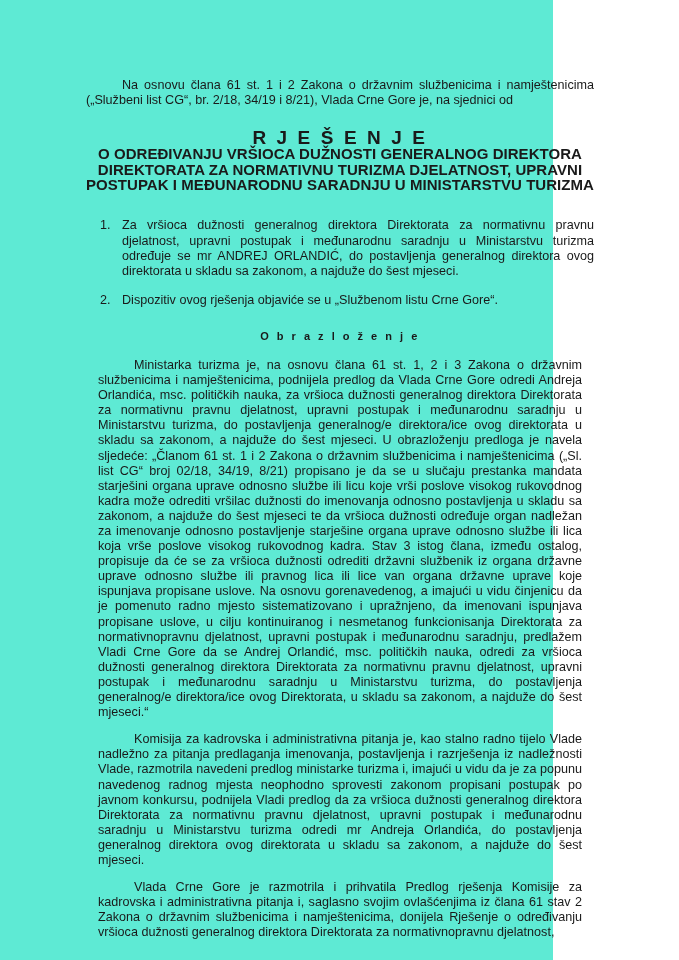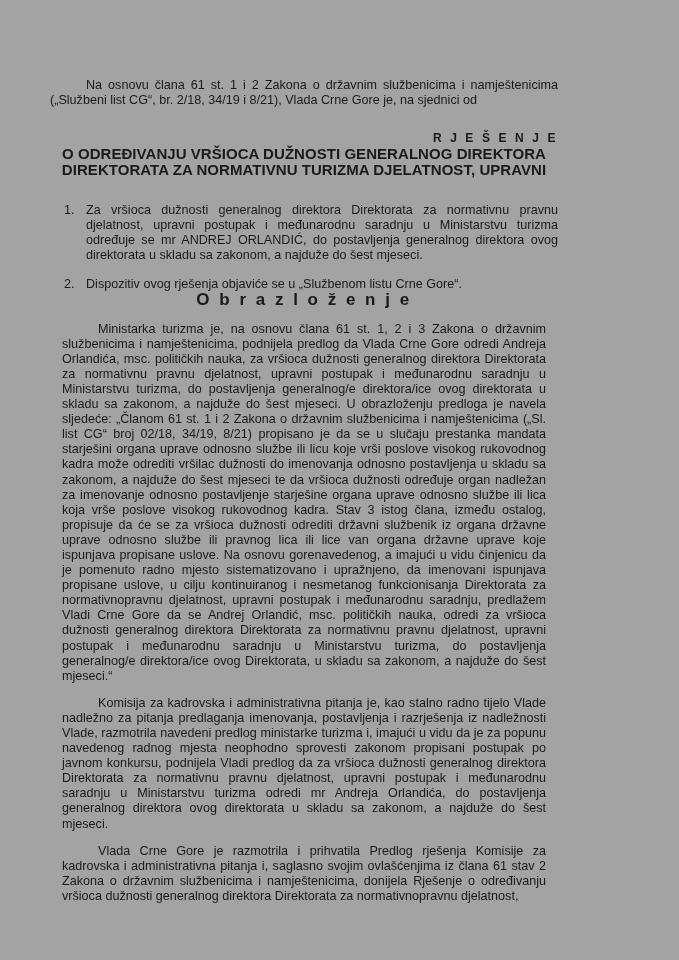--- a/index.html
+++ b/index.html
@@ -12,25 +12,25 @@
     width: 679px;
     height: 960px;
     overflow: hidden;
     font-family: "Liberation Sans", sans-serif;
     color: #1a1a1a;
     -webkit-font-smoothing: antialiased;
   }
 
   .page {
     position: relative;
-    width: 679px;
+    width: 553px;
     height: 960px;
-    background: #a3a3a3;
+    background: #5eead4;
     box-sizing: border-box;
-    padding: 78px 85px 0 50px;
+    padding: 78px 85px 0 86px;
   }
 
   .doc-body {
     width: 508px;
     font-size: 12.6px;
     line-height: 15.1px;
   }
 
   
   .intro {
@@ -54,23 +54,22 @@
   }
 
   
   .title-block {
     margin-top: 22px;
     text-align: center;
     font-weight: bold;
   }
   .title-main {
     letter-spacing: 2.6px;
-    font-size: 12px;
+    font-size: 19px;
     line-height: 16px;
-    text-align: right;
   }
   .title-sub {
     font-size: 15px;
     line-height: 15.4px;
     letter-spacing: 0.05px;
   }
 
   
   ol.decisions {
     margin: 26px 0 0 0;
@@ -83,24 +82,25 @@
     padding-left: 8px;
     margin-bottom: 0;
   }
   ol.decisions > li + li {
     margin-top: 14px;
   }
   b, strong { font-weight: normal; }
 
   
   .expl-heading {
+    margin-top: 21px;
     text-align: center;
     font-weight: bold;
     letter-spacing: 2.5px;
-    font-size: 17px;
+    font-size: 11px;
   }
   p.expl {
     margin: 12px;
     text-indent: 36px;
     text-align: justify;
     text-align-last: left;
   }
   p.expl-first {
     margin-top: 14px;
   }
@@ -110,20 +110,21 @@
 
 <div class="page">
   <div class="doc-body">
 
     <p class="intro"><span>Na osnovu člana 61 st. 1 i 2 Zakona o državnim službenicima i namještenicima („Službeni list CG“, br. 2/18, 34/19 i 8/21), Vlada Crne Gore je, na sjednici od</span></p>
 
     <div class="title-block">
       <div class="title-main">R J E Š E N J E</div>
       <div class="title-sub">O ODREĐIVANJU VRŠIOCA DUŽNOSTI GENERALNOG DIREKTORA</div>
       <div class="title-sub">DIREKTORATA ZA NORMATIVNU TURIZMA DJELATNOST, UPRAVNI</div>
+      <div class="title-sub">POSTUPAK I MEĐUNARODNU SARADNJU U MINISTARSTVU TURIZMA</div>
     </div>
 
     <ol class="decisions">
       <li><span>Za vršioca dužnosti generalnog direktora Direktorata za normativnu pravnu djelatnost, upravni postupak i međunarodnu saradnju u Ministarstvu turizma određuje se </span><b>mr ANDREJ ORLANDIĆ</b><span>, do postavljenja generalnog direktora ovog direktorata u skladu sa zakonom, a najduže do šest mjeseci.</span></li>
       <li><span>Dispozitiv ovog rješenja objaviće se u „Službenom listu Crne Gore“.</span></li>
     </ol>
 
     <div class="expl-heading">O b r a z l o ž e n j e</div>
     <p class="expl expl-first">Ministarka turizma je, na osnovu člana 61 st. 1, 2 i 3 Zakona o državnim službenicima i namještenicima, podnijela predlog da Vlada Crne Gore odredi Andreja Orlandića, msc. političkih nauka, za vršioca dužnosti generalnog direktora Direktorata za normativnu pravnu djelatnost, upravni postupak i međunarodnu saradnju u Ministarstvu turizma, do postavljenja generalnog/e direktora/ice ovog direktorata u skladu sa zakonom, a najduže do šest mjeseci. U obrazloženju predloga je navela sljedeće: „Članom 61 st. 1 i 2 Zakona o državnim službenicima i namještenicima („Sl. list CG“ broj 02/18, 34/19, 8/21) propisano je da se u slučaju prestanka mandata starješini organa uprave odnosno službe ili licu koje vrši poslove visokog rukovodnog kadra može odrediti vršilac dužnosti do imenovanja odnosno postavljenja u skladu sa zakonom, a najduže do šest mjeseci te da vršioca dužnosti određuje organ nadležan za imenovanje odnosno postavljenje starješine organa uprave odnosno službe ili lica koja vrše poslove visokog rukovodnog kadra. Stav 3 istog člana, između ostalog, propisuje da će se za vršioca dužnosti odrediti državni službenik iz organa državne uprave odnosno službe ili pravnog lica ili lice van organa državne uprave koje ispunjava propisane uslove. Na osnovu gorenavedenog, a imajući u vidu činjenicu da je pomenuto radno mjesto sistematizovano i upražnjeno, da imenovani ispunjava propisane uslove, u cilju kontinuiranog i nesmetanog funkcionisanja Direktorata za normativnopravnu djelatnost, upravni postupak i međunarodnu saradnju, predlažem Vladi Crne Gore da se Andrej Orlandić, msc. političkih nauka, odredi za vršioca dužnosti generalnog direktora Direktorata za normativnu pravnu djelatnost, upravni postupak i međunarodnu saradnju u Ministarstvu turizma, do postavljenja generalnog/e direktora/ice ovog Direktorata, u skladu sa zakonom, a najduže do šest mjeseci.“</p>
     <p class="expl">Komisija za kadrovska i administrativna pitanja je, kao stalno radno tijelo Vlade nadležno za pitanja predlaganja imenovanja, postavljenja i razrješenja iz nadležnosti Vlade, razmotrila navedeni predlog ministarke turizma i, imajući u vidu da je za popunu navedenog radnog mjesta neophodno sprovesti zakonom propisani postupak po javnom konkursu, podnijela Vladi predlog da za vršioca dužnosti generalnog direktora Direktorata za normativnu pravnu djelatnost, upravni postupak i međunarodnu saradnju u Ministarstvu turizma odredi mr Andreja Orlandića, do postavljenja generalnog direktora ovog direktorata u skladu sa zakonom, a najduže do šest mjeseci.</p>

